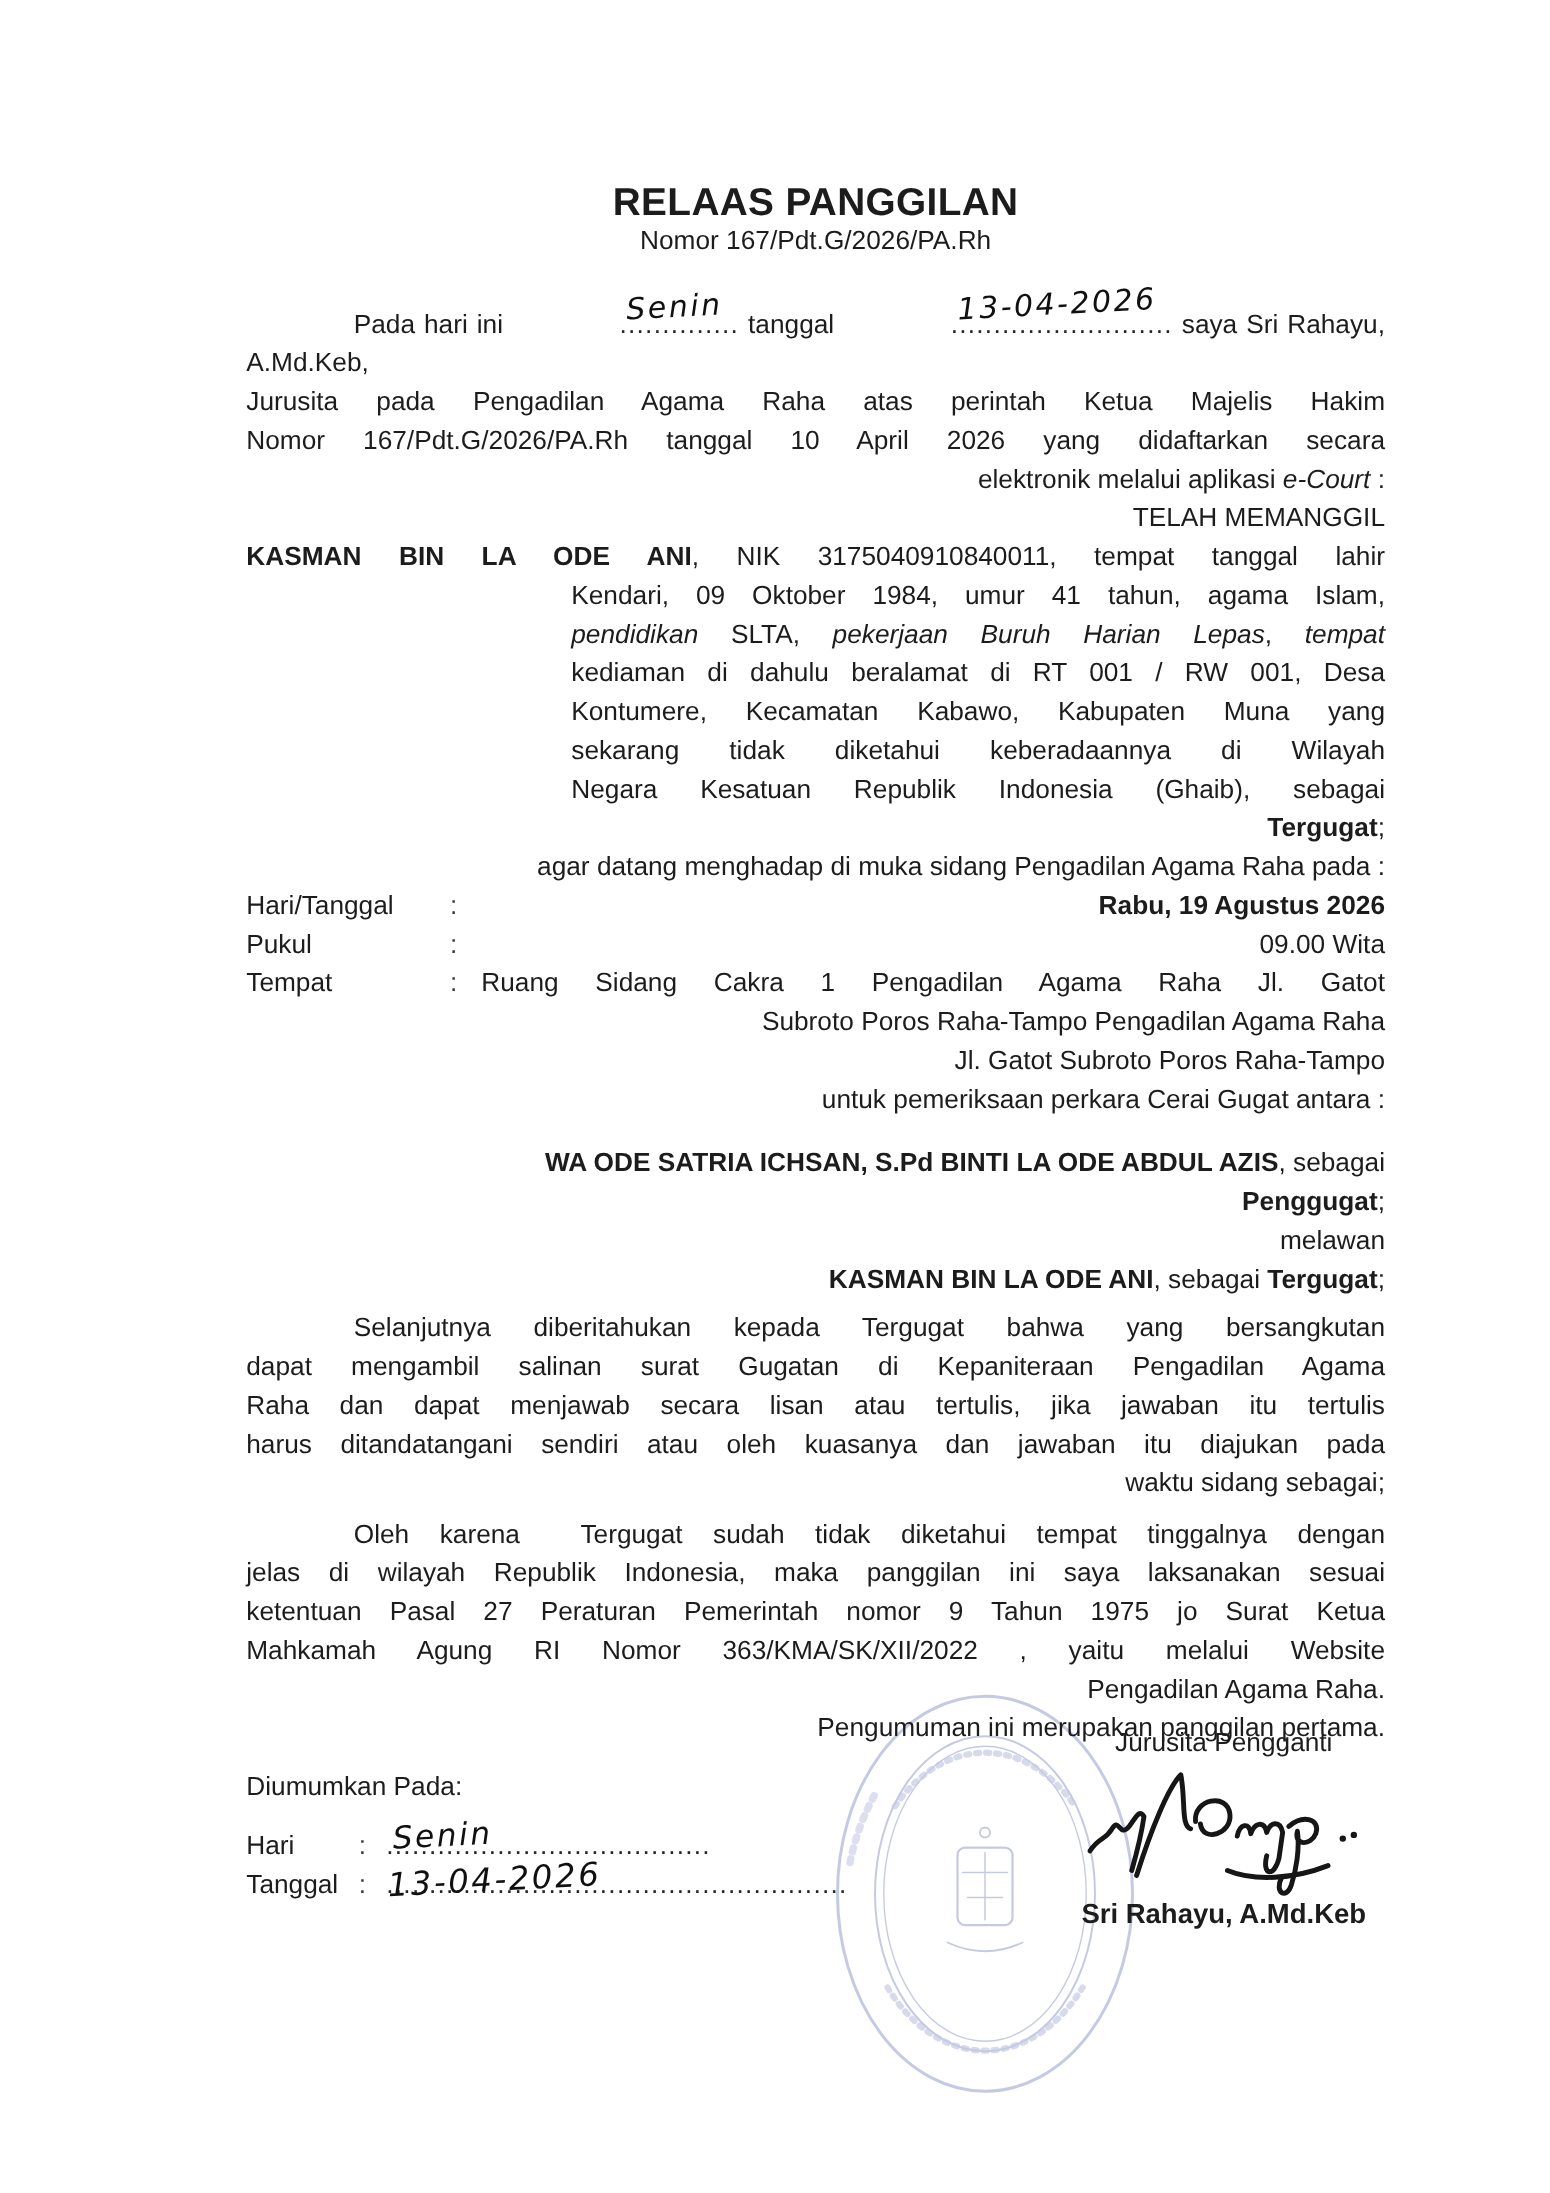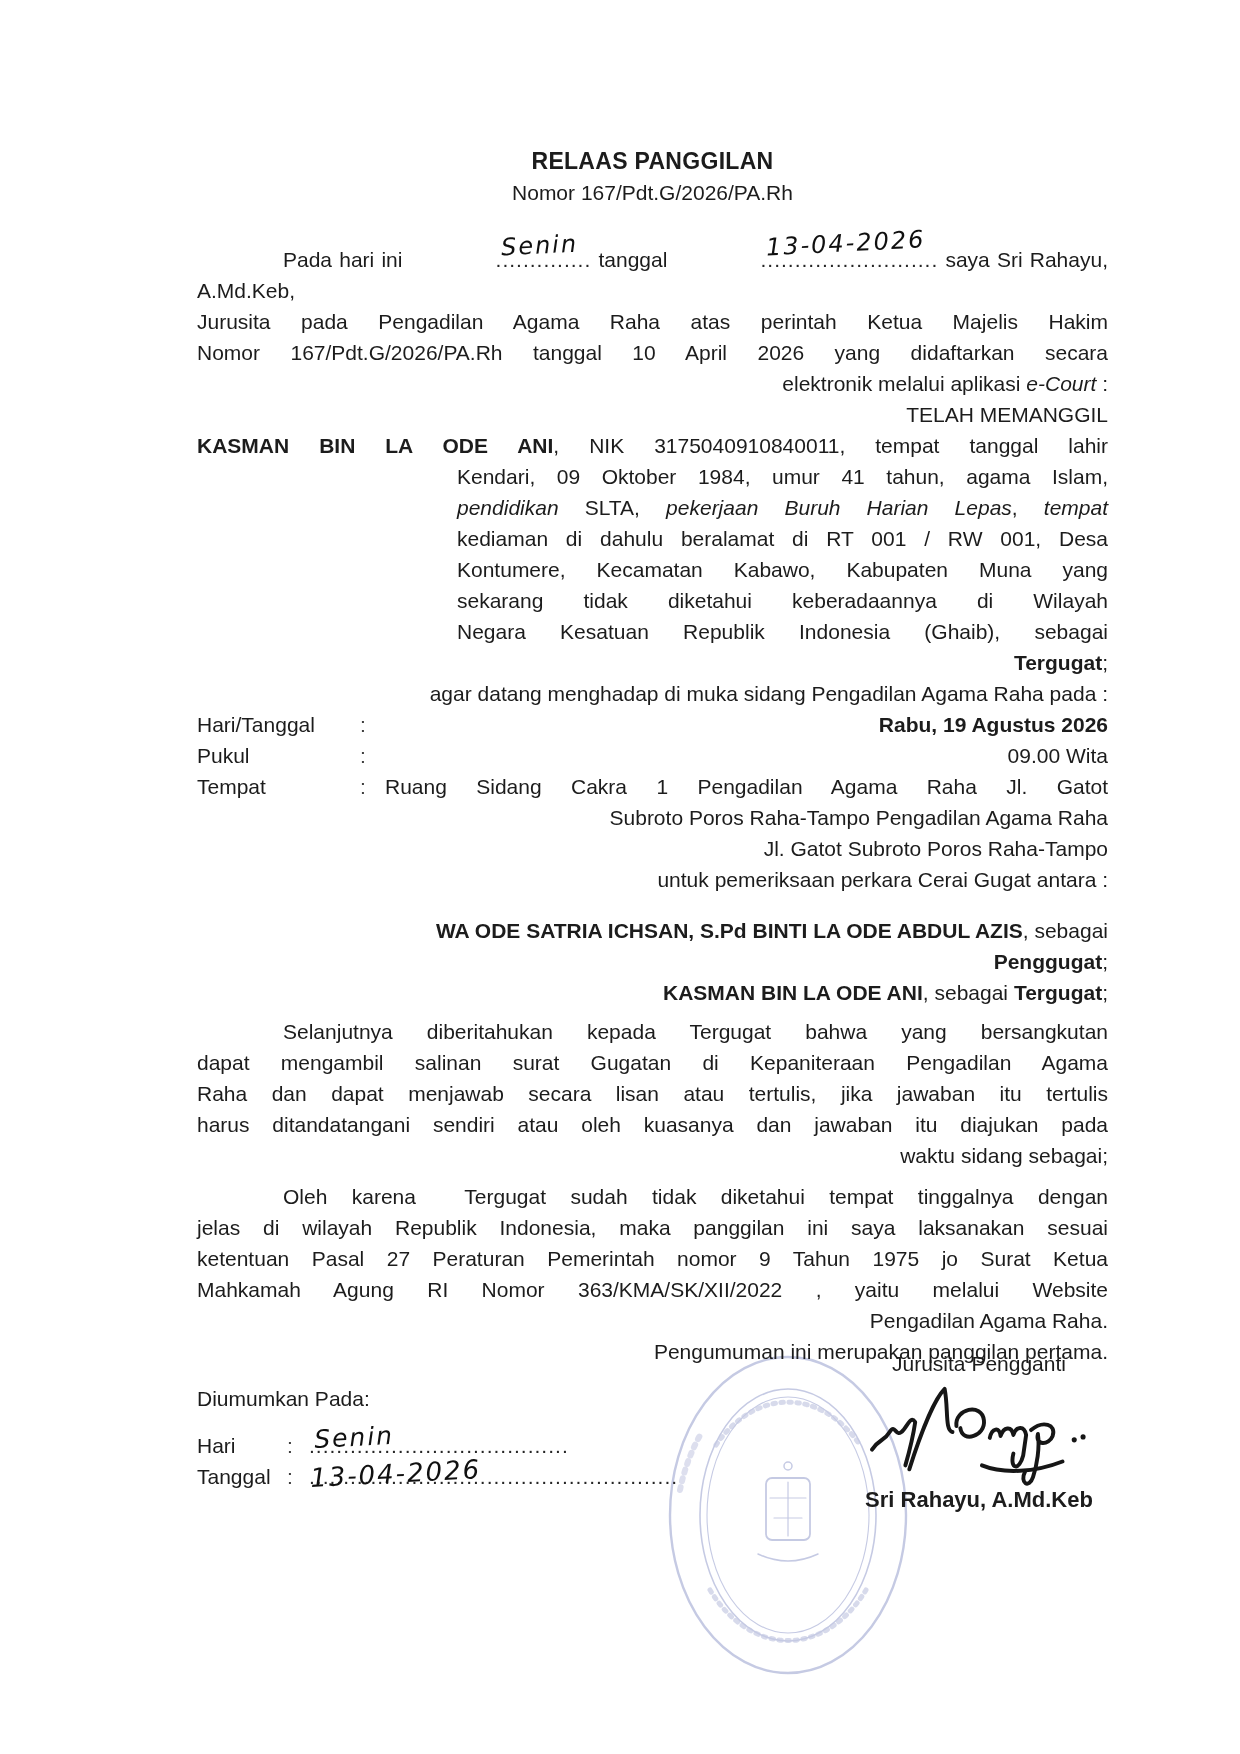--- a/index.html
+++ b/index.html
@@ -7,21 +7,21 @@
         font-family:"Liberation Sans",sans-serif;color:#1c1c1c;}
   .content{position:absolute;left:197px;top:146px;width:911px;}
   .line{font-size:21px;line-height:31px;min-height:31px;}
   .line.j{text-align:justify;text-align-last:justify;}
   .line.c{text-align:right;}
   .line.l{text-align:right;}
   .b{font-weight:bold;}
   .i{font-style:italic;}
   .u{text-decoration:underline;text-underline-offset:3px;}
   .header-block{margin-bottom:36px;}
-  .doc-title{font-size:23px;font-weight:bold;text-align:center;line-height:31px;letter-spacing:.3px;}
+  .doc-title{font-size:31px;font-weight:bold;text-align:center;line-height:31px;letter-spacing:.3px;}
   .doc-number{font-size:21px;text-align:center;line-height:31px;}
   .center-head{font-size:21px;text-align:right;line-height:31px;}
   .sched-row{display:flex;align-items:flex-start;}
   .sched-label{width:163px;flex:none;font-size:21px;line-height:31px;}
   .sched-colon{width:25px;flex:none;font-size:21px;line-height:31px;color:#3d3d3d;}
   .sched-value{flex:1;}
   .hwslot{position:relative;display:inline-block;vertical-align:baseline;}
   .dots{letter-spacing:1px;color:#262626;}
   .hw{position:absolute;left:6px;bottom:7px;font-family:"DejaVu Sans",sans-serif;font-style:italic;
       font-size:24px;letter-spacing:2px;white-space:nowrap;transform:rotate(-3deg);
@@ -120,20 +120,21 @@
             <div class="line l" style="margin-left: 6px;"><span class="">Jl. Gatot Subroto Poros Raha-Tampo</span></div>
           </div>
         </div>
       </div>
 
     <div class="line l">untuk pemeriksaan perkara Cerai Gugat antara :</div>
 
     <div class="parties-block">
         <div class="line c"><span class="b">WA ODE SATRIA ICHSAN, S.Pd BINTI LA ODE ABDUL AZIS</span><span class="">, sebagai</span></div>
         <div class="line c"><span class="b">Penggugat</span><span class="">;</span></div>
+        <div class="line c"><span class="">melawan</span></div>
         <div class="line c"><span class="b">KASMAN BIN LA ODE ANI</span><span class="">, sebagai </span><span class="b">Tergugat</span><span class="">;</span></div>
       </div>
 
     <div class="notice">
         <div class="line j" style="text-indent: 86px;"><span class="">Selanjutnya diberitahukan kepada Tergugat bahwa yang bersangkutan</span></div>
         <div class="line j"><span class="">dapat mengambil salinan surat Gugatan di Kepaniteraan Pengadilan Agama</span></div>
         <div class="line j"><span class="">Raha dan dapat menjawab secara lisan atau tertulis, jika jawaban itu tertulis</span></div>
         <div class="line j"><span class="">harus ditandatangani sendiri atau oleh kuasanya dan jawaban itu diajukan pada</span></div>
         <div class="line l"><span class="">waktu sidang sebagai;</span></div>
       </div>

